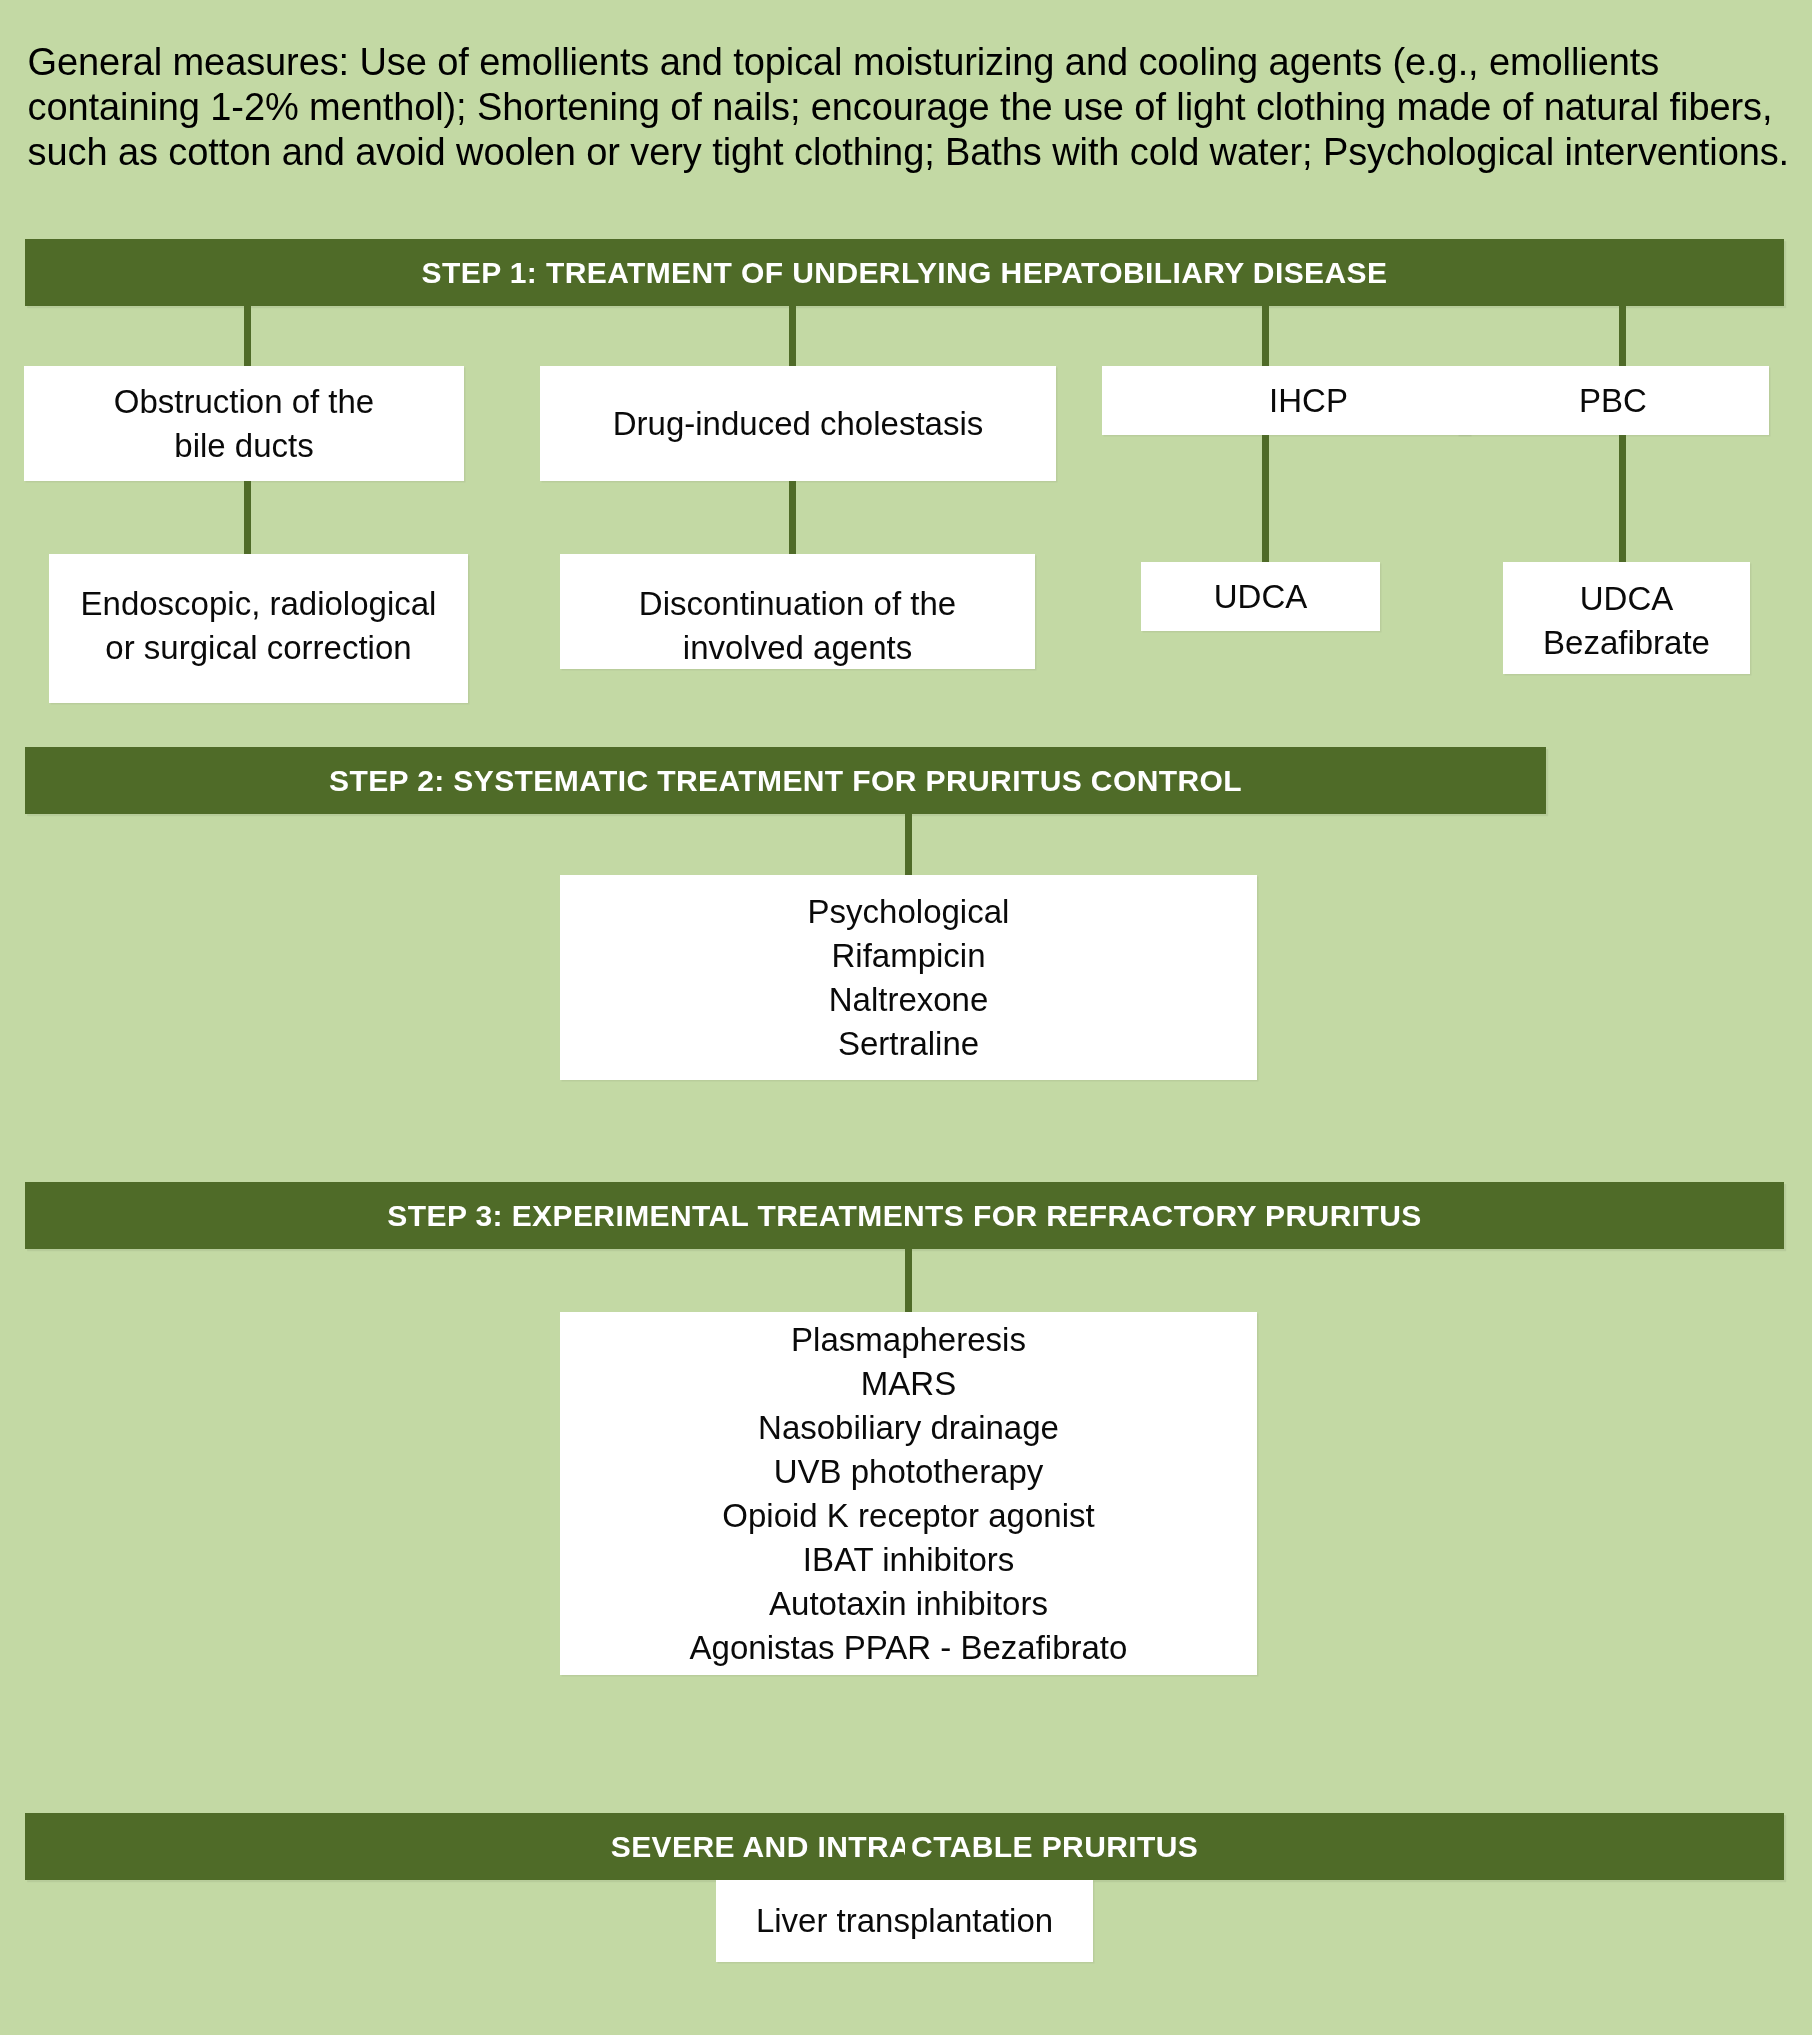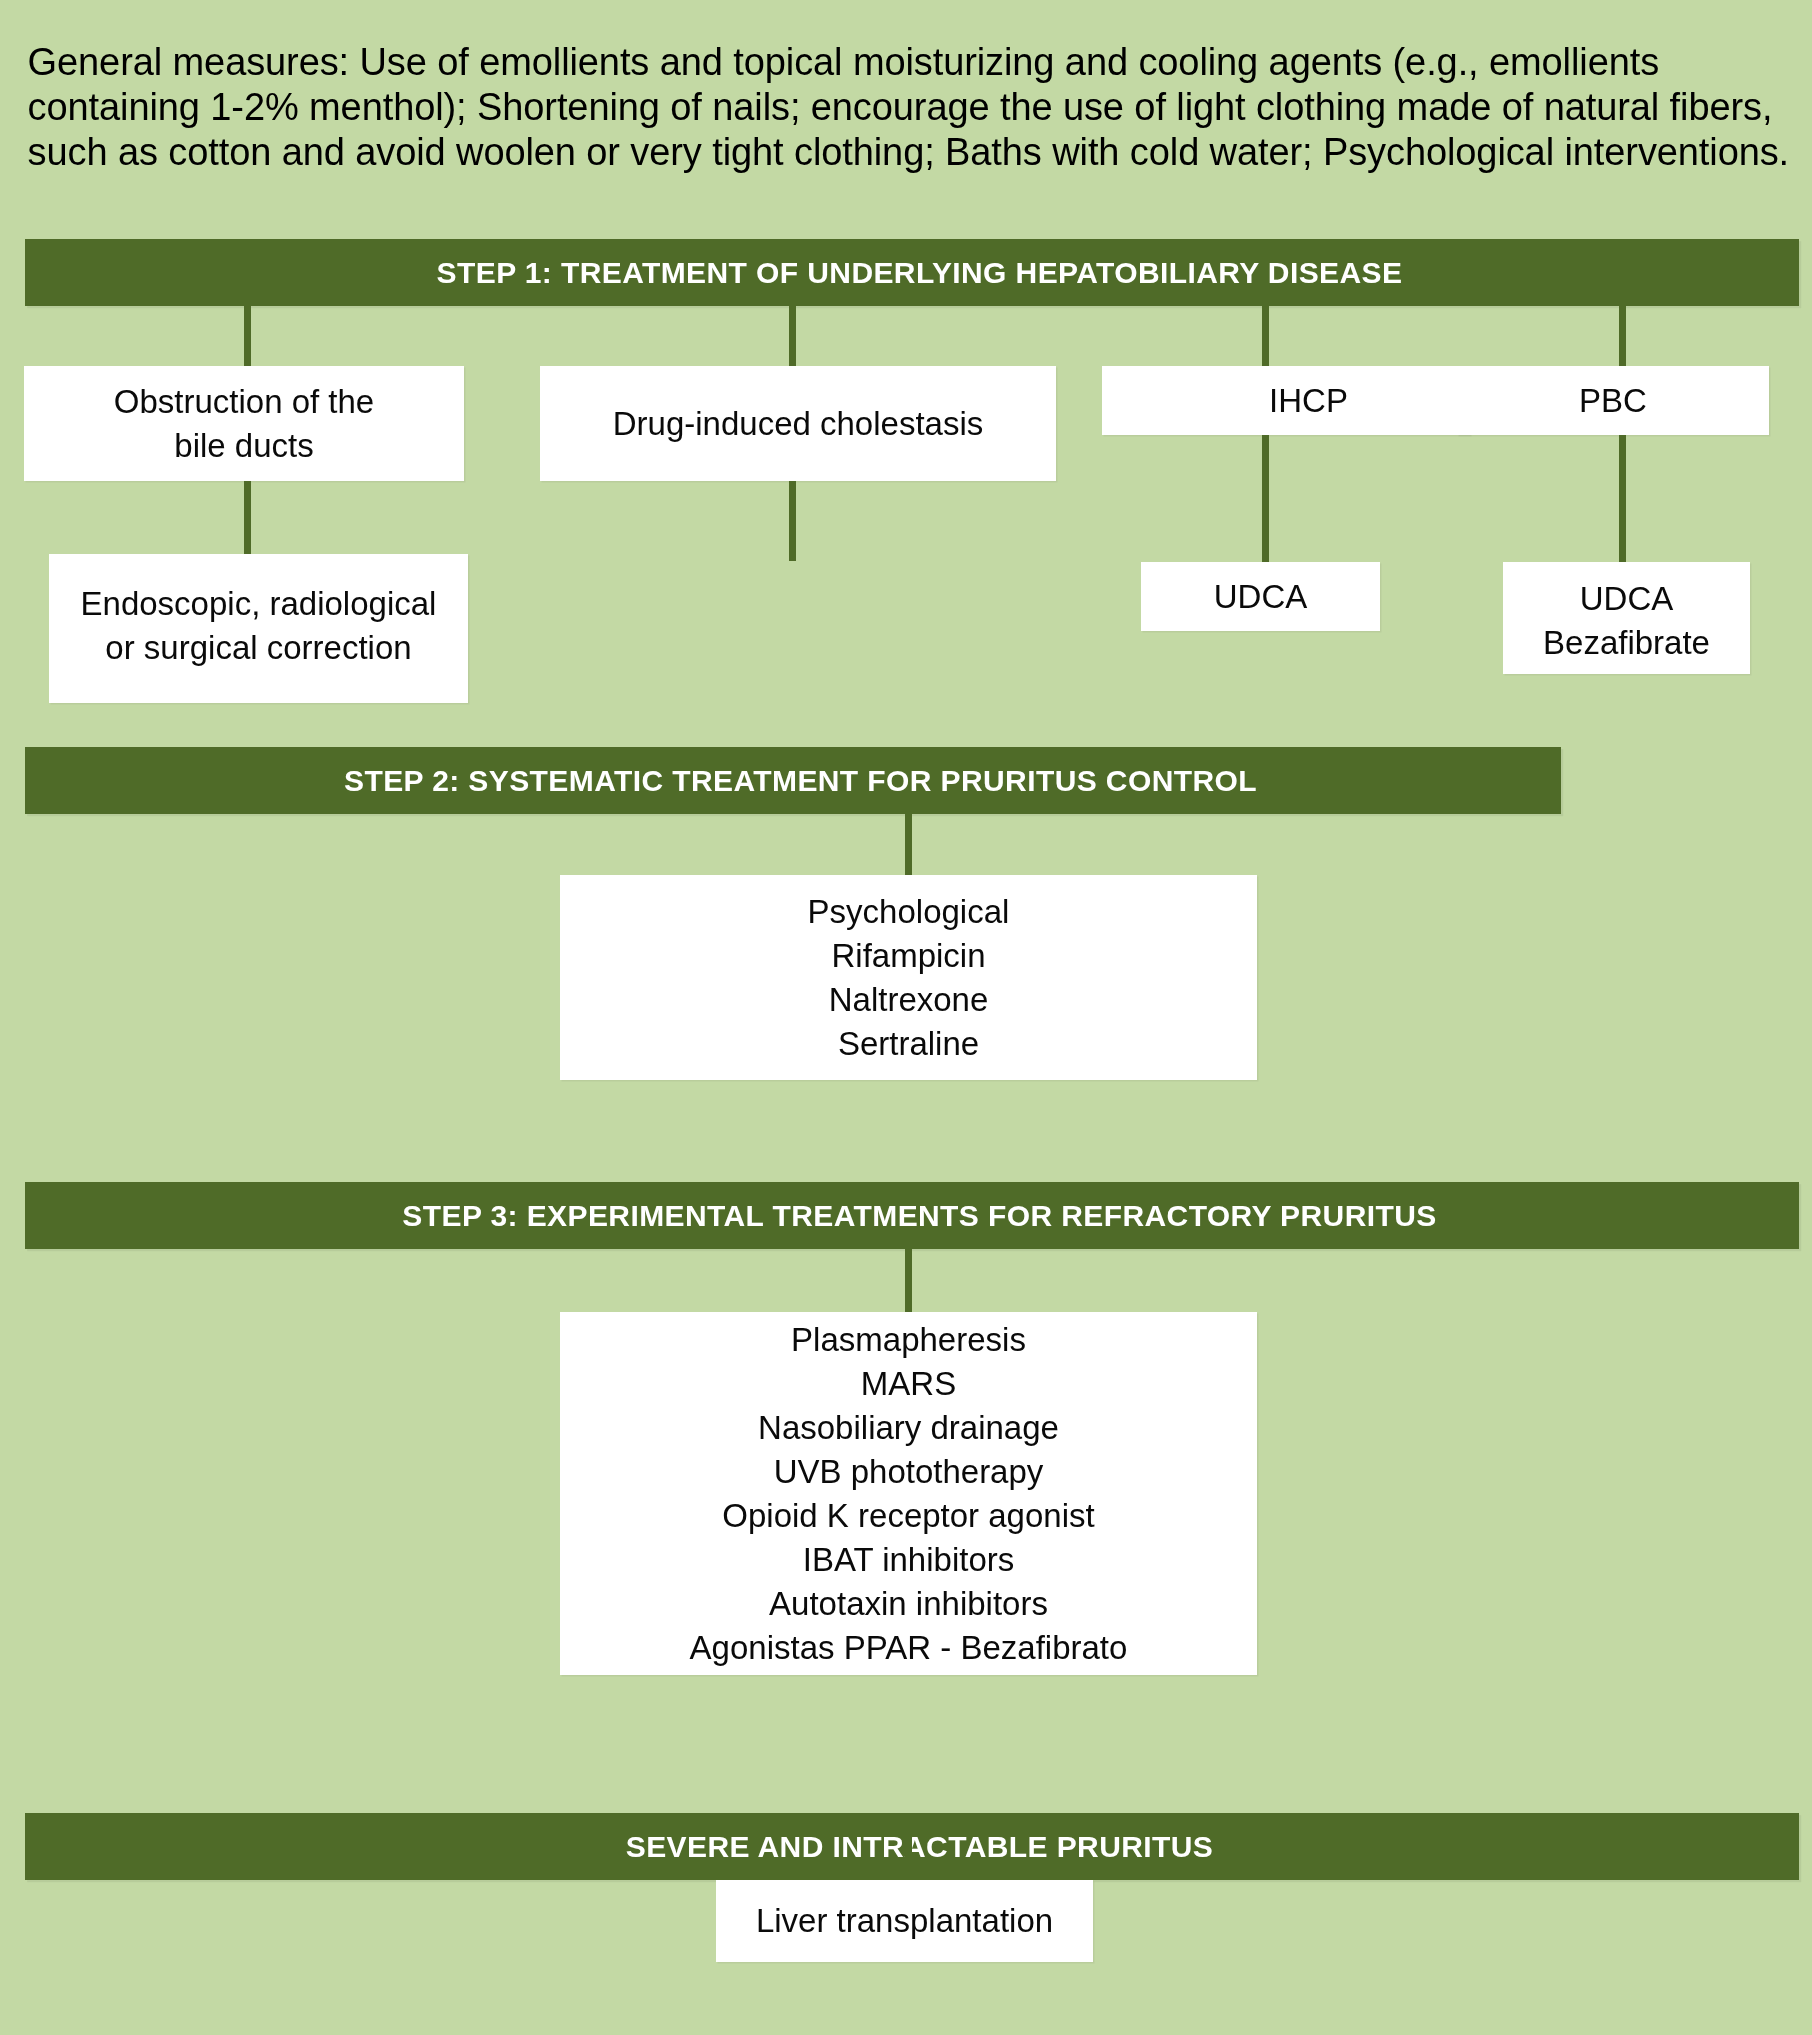--- a/index.html
+++ b/index.html
@@ -40,21 +40,20 @@
     background: #4f6b28;
     color: #ffffff;
     font-weight: bold;
     font-size: 30px;
     letter-spacing: 0.4px;
     display: flex;
     align-items: center;
     justify-content: center;
     text-align: center;
     box-shadow: 2.2px 2.2px 0 rgba(0,0,0,0.06);
-    padding-left: 15px;
   }
 
   
   .node {
     position: absolute;
     background: #ffffff;
     color: #0a0a0a;
     font-size: 33px;
     line-height: 44px;
     text-align: center;
@@ -114,20 +113,24 @@
   <div class="conn" style="left:244px; top:481px; height:80px;"></div>
   <div class="conn" style="left:789px; top:481px; height:80px;"></div>
   <div class="conn" style="left:1262px; top:435px; height:127px;"></div>
   <div class="conn" style="left:1619px; top:435px; height:127px;"></div>
 
   <div class="node top-align" style="left:49px; top:554px; width:419px; height:149px;">
     <span class="line">Endoscopic, radiological</span>
     <span class="line">or surgical correction</span>
   </div>
 
+  <div class="node top-align" style="left:560px; top:554px; width:475px; height:115px;">
+    <span class="line">Discontinuation of the</span>
+    <span class="line">involved agents</span>
+  </div>
 
   <div class="node" style="left:1141px; top:562px; width:239px; height:69px;">
     <span class="line">UDCA</span>
   </div>
 
   <div class="node top-align" style="left:1503px; top:562px; width:247px; height:112px; padding-top:14.5px;">
     <span class="line">UDCA</span>
     <span class="line">Bezafibrate</span>
   </div>
 

